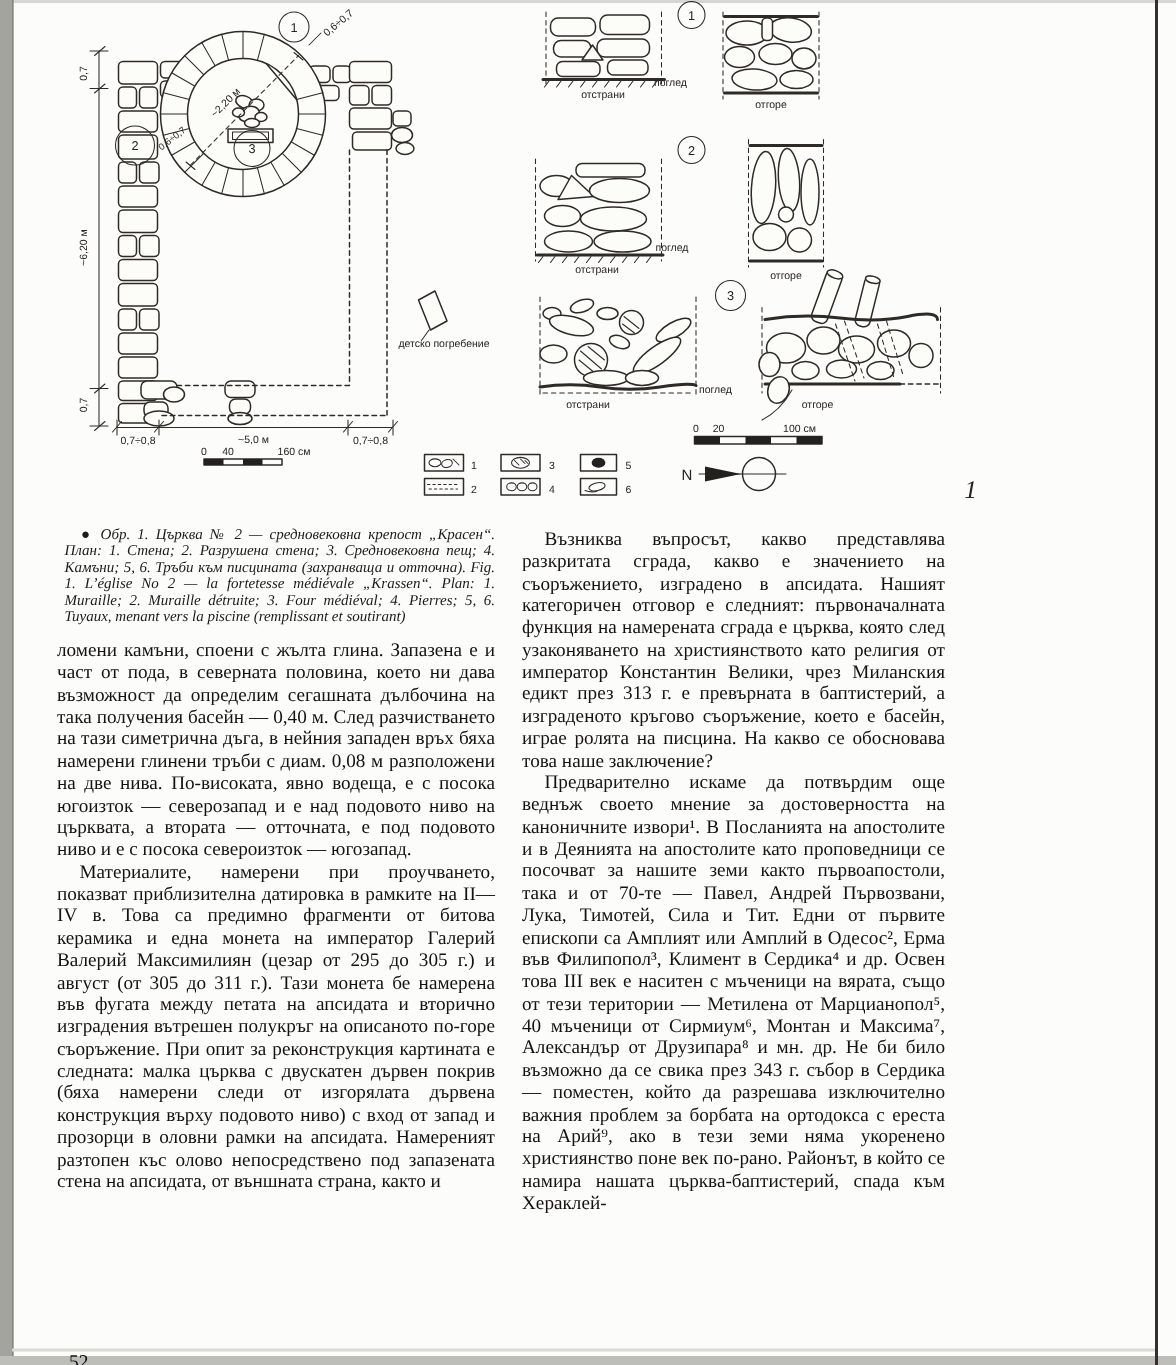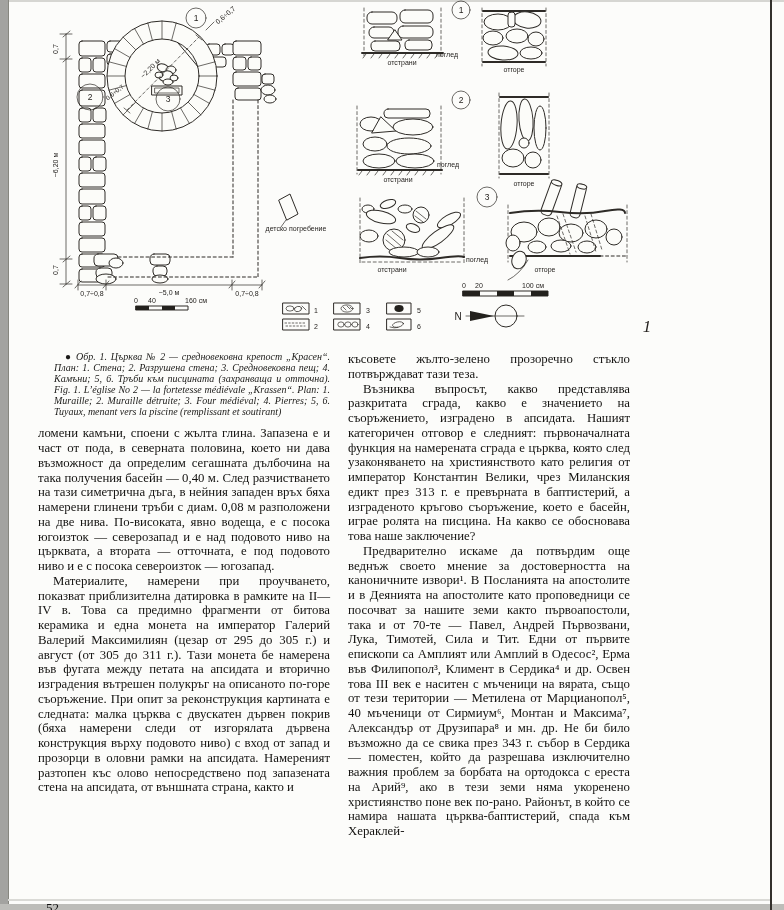--- a/index.html
+++ b/index.html
@@ -23,21 +23,21 @@
   .figure-svg text{fill:#26231;fill:#262320;stroke:none;font-family:"Liberation Sans",sans-serif;font-size:7px;}
   .figure-svg .t6{font-size:6.3px;}
   .figure-svg .mk{font-size:8.5px;}
   .figure-svg .nlab{font-size:10px;}
   .figure-svg .fig-num{font-family:"Liberation Serif",serif;font-size:17px;font-style:italic;}
 
   .text-area{position:absolute;left:38px;top:352px;width:592px;display:flex;gap:18px;}
   .col-left{width:292px;}
   .col-right{width:282px;}
   .caption{font-size:10px;line-height:10.9px;font-style:italic;text-align:justify;
-           margin:0 0 9px 16px;text-indent:11px;color:#1b1a18;}
+           margin:0 0 9px 5px;text-indent:11px;color:#1b1a18;}
   .body-p{font-size:12.8px;line-height:14.75px;text-align:justify;margin:0;color:#141311;}
   .body-p.indent{text-indent:15px;}
   .page-num{position:absolute;left:46px;top:901px;font-size:13px;line-height:14px;z-index:3;color:#111;}
 </style>
 </head>
 <body>
 
 <div class="page">
   <div class="band-top"></div>
   <div class="band-left"></div>
@@ -345,20 +345,19 @@
     <text class="fig-num" x="647" y="332" text-anchor="middle">1</text>
   </svg>
 
   <div class="text-area">
     <div class="col-left">
       <p class="caption">●  Обр. 1. Църква № 2 — средновековна крепост „Красен“. План: 1. Стена; 2. Разрушена стена; 3. Средновековна пещ; 4. Камъни; 5, 6. Тръби към писцината (захранваща и отточна). Fig. 1. L’église No 2 — la fortetesse médiévale „Krassen“. Plan: 1. Muraille; 2. Muraille détruite; 3. Four médiéval; 4. Pierres; 5, 6. Tuyaux, menant vers la piscine (remplissant et soutirant)</p>
       <p class="body-p">ломени камъни, споени с жълта глина. Запазена е и част от пода, в северната половина, което ни дава възможност да определим сегашната дълбочина на така получения басейн — 0,40 м. След разчистването на тази симетрична дъга, в нейния западен връх бяха намерени глинени тръби с диам. 0,08 м разположени на две нива. По-високата, явно водеща, е с посока югоизток — северозапад и е над подовото ниво на църквата, а втората — отточната, е под подовото ниво и е с посока североизток — югозапад.</p>
       <p class="body-p indent">Материалите, намерени при проучването, показват приблизителна датировка в рамките на II—IV в. Това са предимно фрагменти от битова керамика и една монета на император Галерий Валерий Максимилиян (цезар от 295 до 305 г.) и август (от 305 до 311 г.). Тази монета бе намерена във фугата между петата на апсидата и вторично изградения вътрешен полукръг на описаното по-горе съоръжение. При опит за реконструкция картината е следната: малка църква с двускатен дървен покрив (бяха намерени следи от изгорялата дървена конструкция върху подовото ниво) с вход от запад и прозорци в оловни рамки на апсидата. Намереният разтопен къс олово непосредствено под запазената стена на апсидата, от външната страна, както и</p>
     </div>
     <div class="col-right">
-      <p class="body-p">късовете жълто-зелено прозоречно стъкло потвърждават тази теза.</p>
       <p class="body-p indent">Възниква въпросът, какво представлява разкритата сграда, какво е значението на съоръжението, изградено в апсидата. Нашият категоричен отговор е следният: първоначалната функция на намерената сграда е църква, която след узаконяването на християнството като религия от император Константин Велики, чрез Миланския едикт през 313 г. е превърната в баптистерий, а изграденото кръгово съоръжение, което е басейн, играе ролята на писцина. На какво се обосновава това наше заключение?</p>
       <p class="body-p indent">Предварително искаме да потвърдим още веднъж своето мнение за достоверността на каноничните извори¹. В Посланията на апостолите и в Деянията на апостолите като проповедници се посочват за нашите земи както първоапостоли, така и от 70-те — Павел, Андрей Първозвани, Лука, Тимотей, Сила и Тит. Едни от първите епископи са Амплият или Амплий в Одесос², Ерма във Филипопол³, Климент в Сердика⁴ и др. Освен това III век е наситен с мъченици на вярата, също от тези територии — Метилена от Марцианопол⁵, 40 мъченици от Сирмиум⁶, Монтан и Максима⁷, Александър от Друзипара⁸ и мн. др. Не би било възможно да се свика през 343 г. събор в Сердика — поместен, който да разрешава изключително важния проблем за борбата на ортодокса с ереста на Арий⁹, ако в тези земи няма укоренено християнство поне век по-рано. Районът, в който се намира нашата църква-баптистерий, спада към Хераклей-</p>
     </div>
   </div>
 
   <div class="page-num">52</div>
 </div>
 
 </body></html>

